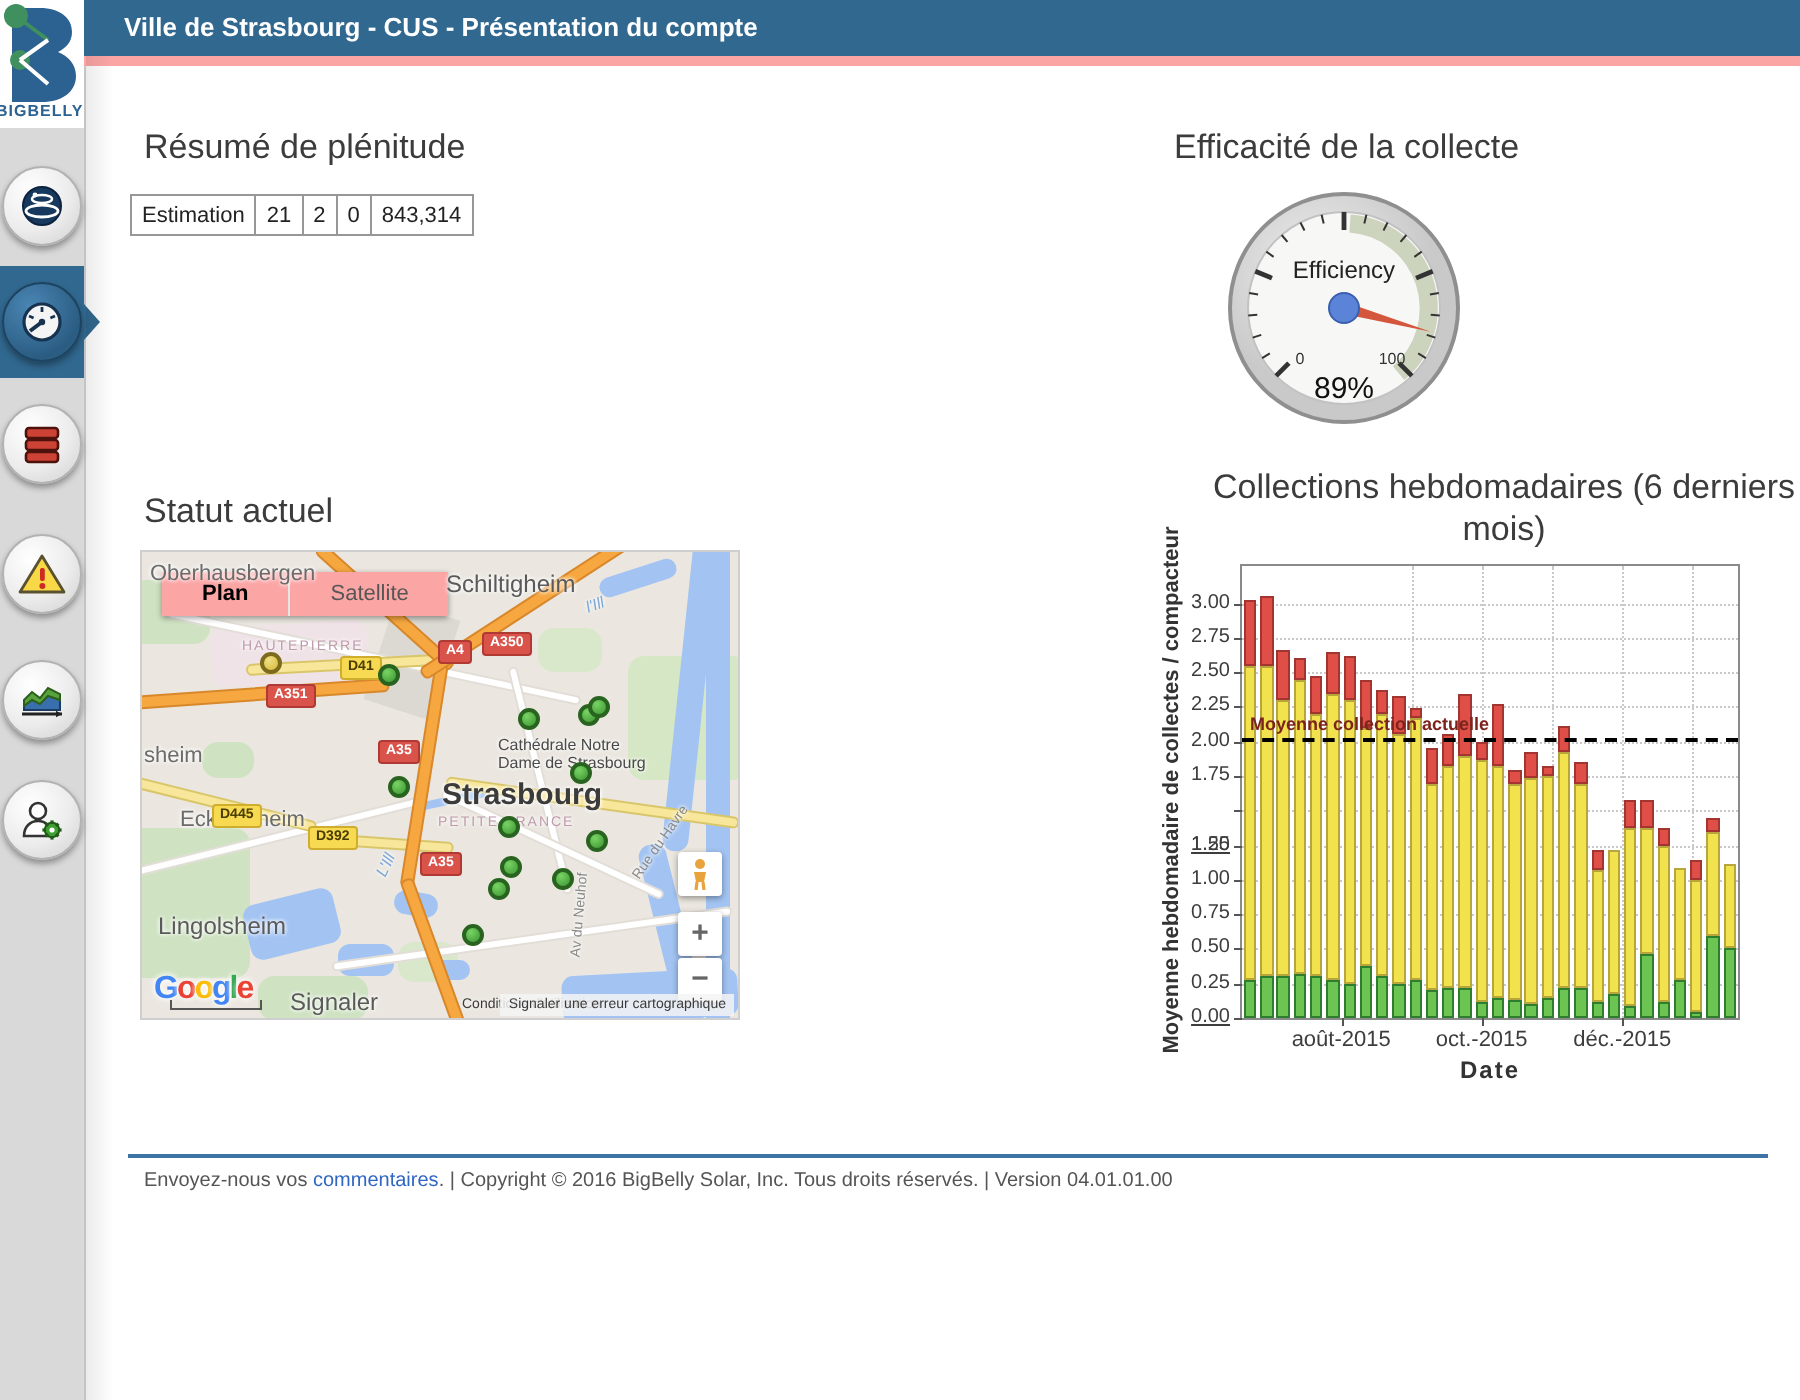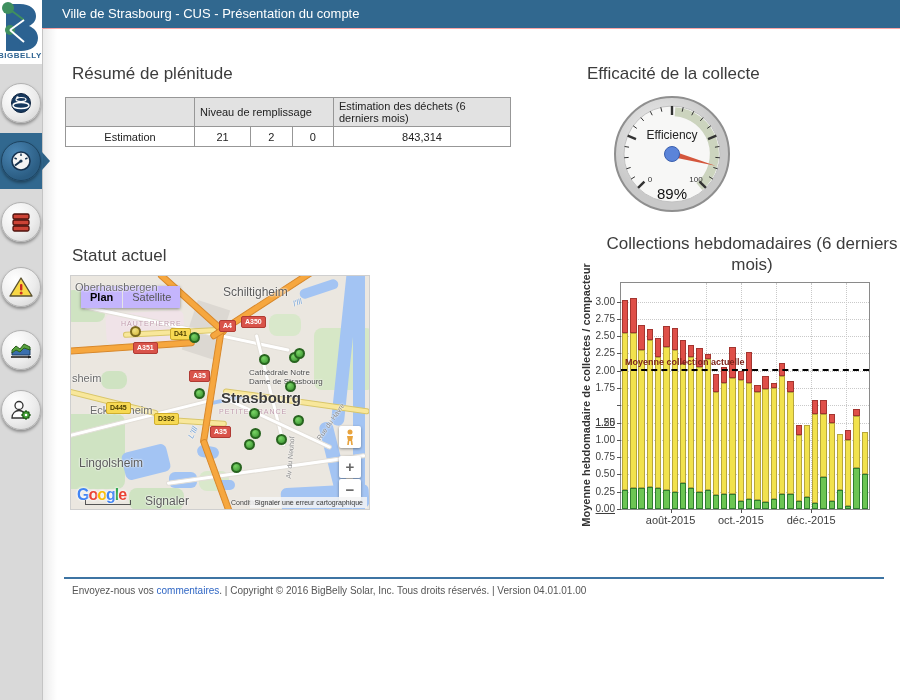--- a/index.html
+++ b/index.html
@@ -1,21 +1,21 @@
 <!DOCTYPE html>
 <html><head>
 <meta charset="utf-8">
 <style>
   html,body{margin:0;padding:0;}
   body{width:900px;height:700px;overflow:hidden;position:relative;background:#fff;
        font-family:"Liberation Sans","DejaVu Sans",sans-serif;}
   .abs{position:absolute;}
 
   
-  #header{left:42px;top:0;width:858px;height:28px;background:#31688f;border-bottom:1px solid #fca5a5;}
+  #header{left:42px;top:0;width:858px;height:28px;background:#31688f;border-bottom:5px solid #fca5a5;font-weight:bold;}
   #header .title{color:#fff;font-size:13px;line-height:28px;padding-left:20px;}
 
   
   #sidebar{left:0;top:0;width:42px;height:700px;background:#d9d9d9;border-right:1px solid #c4c4c4;}
   #logo-box{left:0;top:0;width:42px;height:64px;background:#fff;overflow:hidden;}
   #content-shadow{left:43px;top:28px;width:14px;height:672px;
       background:linear-gradient(to right,rgba(0,0,0,.08),rgba(0,0,0,0));}
   .side-btn{position:absolute;left:1px;width:40px;height:40px;border-radius:50%;
       background:radial-gradient(circle at 35% 30%,#ffffff,#ececec 55%,#cfcfcf);
       border:1px solid #b2b2b2;box-shadow:0 2px 3px rgba(0,0,0,.35);
@@ -50,21 +50,21 @@
   .park{position:absolute;background:#cfe3c2;border-radius:8px;}
   .water{position:absolute;background:#a3c4f3;border-radius:6px;}
   .map-label{position:absolute;color:#5f5f5f;white-space:pre;text-shadow:0 0 2px #fff,0 0 2px #fff;}
   .badge{position:absolute;font-size:7px;font-weight:bold;padding:1px 3px;border-radius:2px;line-height:8px;}
   .badge.motorway{background:#d9534a;color:#fff;border:1px solid #b03a33;}
   .badge.route{background:#f7d952;color:#4a3d00;border:1px solid #cfae2e;}
   .marker{position:absolute;width:11px;height:11px;border-radius:50%;box-sizing:border-box;cursor:pointer;}
   .marker.green{background:radial-gradient(circle at 35% 30%,#79d465,#3a9330);border:2px solid #28641f;}
   .marker.yellow{background:radial-gradient(circle at 35% 30%,#efe083,#d6b93a);border:2px solid #7c6a1d;}
   #map-type{left:10px;top:10px;display:flex;box-shadow:0 1px 3px rgba(0,0,0,.4);cursor:pointer;}
-  #map-type div{background:#c4b5fd;font-size:11px;padding:5px 9px;}
+  #map-type div{background:#fca5a5;font-size:11px;padding:5px 20px;}
   #btn-plan{font-weight:bold;color:#000;border-right:1px solid #e5e5e5;}
   #btn-satellite{color:#565656;text-align:right;}
   .gctl{position:absolute;width:22px;height:22px;background:#fff;box-shadow:0 1px 3px rgba(0,0,0,.4);
         text-align:center;font-size:15px;font-weight:bold;color:#666;line-height:22px;cursor:pointer;border-radius:2px;}
   #google-logo{left:6px;top:210px;font-size:16px;font-weight:bold;letter-spacing:-1px;
         text-shadow:0 0 3px #fff,0 0 3px #fff;cursor:pointer;}
   #attribution{left:0;top:221px;width:298px;height:12px;font-size:7px;color:#3a3a3a;}
   #attr-terms{position:absolute;left:160px;top:2px;cursor:pointer;text-shadow:0 0 2px #fff;}
   #attr-report{position:absolute;right:2px;top:0;background:rgba(245,245,245,.85);padding:2px 4px;cursor:pointer;}
   #scalebar{position:absolute;left:14px;top:224px;width:44px;height:4px;border:1px solid #555;border-top:none;}
@@ -181,25 +181,20 @@
 
 <div id="header" class="abs">
   <div class="title">Ville de Strasbourg - CUS - Présentation du compte</div>
 </div>
 <div id="content-shadow" class="abs"></div>
 
 <div class="h1 abs" style="left:72px;top:64px">Résumé de plénitude</div>
 
 <table id="fullness-table" class="abs" style="left:65px;top:97px">
   <thead>
-    <tr>
-      <th class="grp" style="width:118px"></th>
-      <th class="grp" colspan="3" style="width:128px">Niveau de remplissage</th>
-      <th class="grp" style="width:166px">Estimation des déchets (6 derniers mois)</th>
-    </tr>
   </thead>
   <tbody id="fullness-body">
       <tr>
         <td>Estimation</td>
         <td>21</td>
         <td>2</td>
         <td>0</td>
         <td>843,314</td>
       </tr>
     </tbody>
@@ -345,20 +340,21 @@
     <div class="marker green" style="left: 179px; top: 152px;"></div>
     <div class="marker green" style="left: 205px; top: 158px;"></div>
     <div class="marker green" style="left: 173px; top: 163px;"></div>
     <div class="marker green" style="left: 160px; top: 186px;"></div>
   </div>
 
 <div id="collections-title" class="h1 abs">Collections hebdomadaires (6 derniers mois)</div>
 
 <div id="plot" class="abs">
   <div id="ylab">Moyenne hebdomadaire de collectes / compacteur</div>
+  <div id="xlab">Date</div>
 <div class="ytick-mark" style="top: 226px;"></div>
     <div class="ytick-label" style="top: 220px; text-decoration: underline;">0.00</div>
     <div class="hgrid" style="top: 208.722px;"></div>
     <div class="ytick-mark" style="top: 208.722px;"></div>
     <div class="ytick-label" style="top: 202.722px;">0.25</div>
     <div class="hgrid" style="top: 191.443px;"></div>
     <div class="ytick-mark" style="top: 191.443px;"></div>
     <div class="ytick-label" style="top: 185.443px;">0.50</div>
     <div class="hgrid" style="top: 174.165px;"></div>
     <div class="ytick-mark" style="top: 174.165px;"></div>

